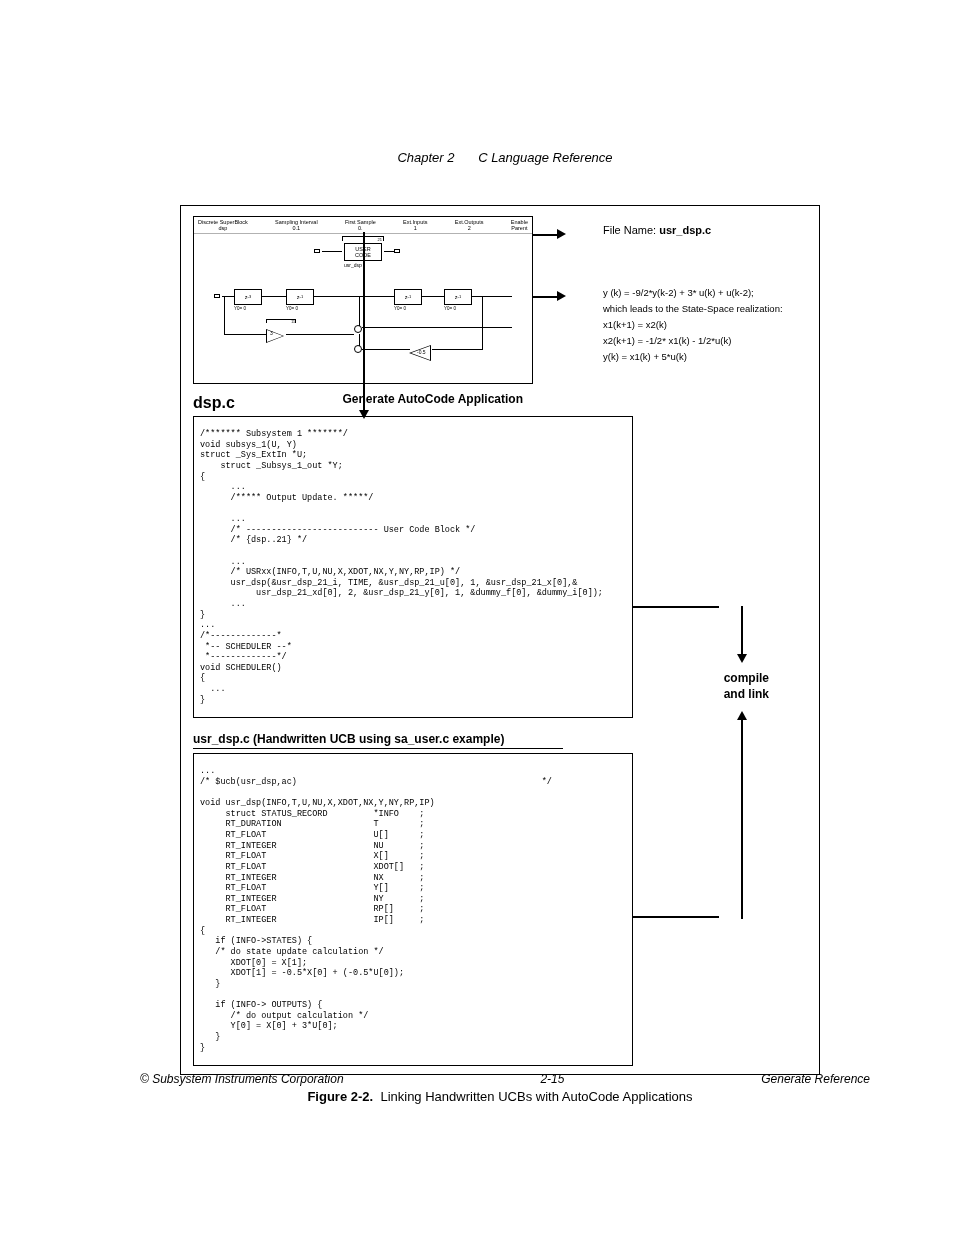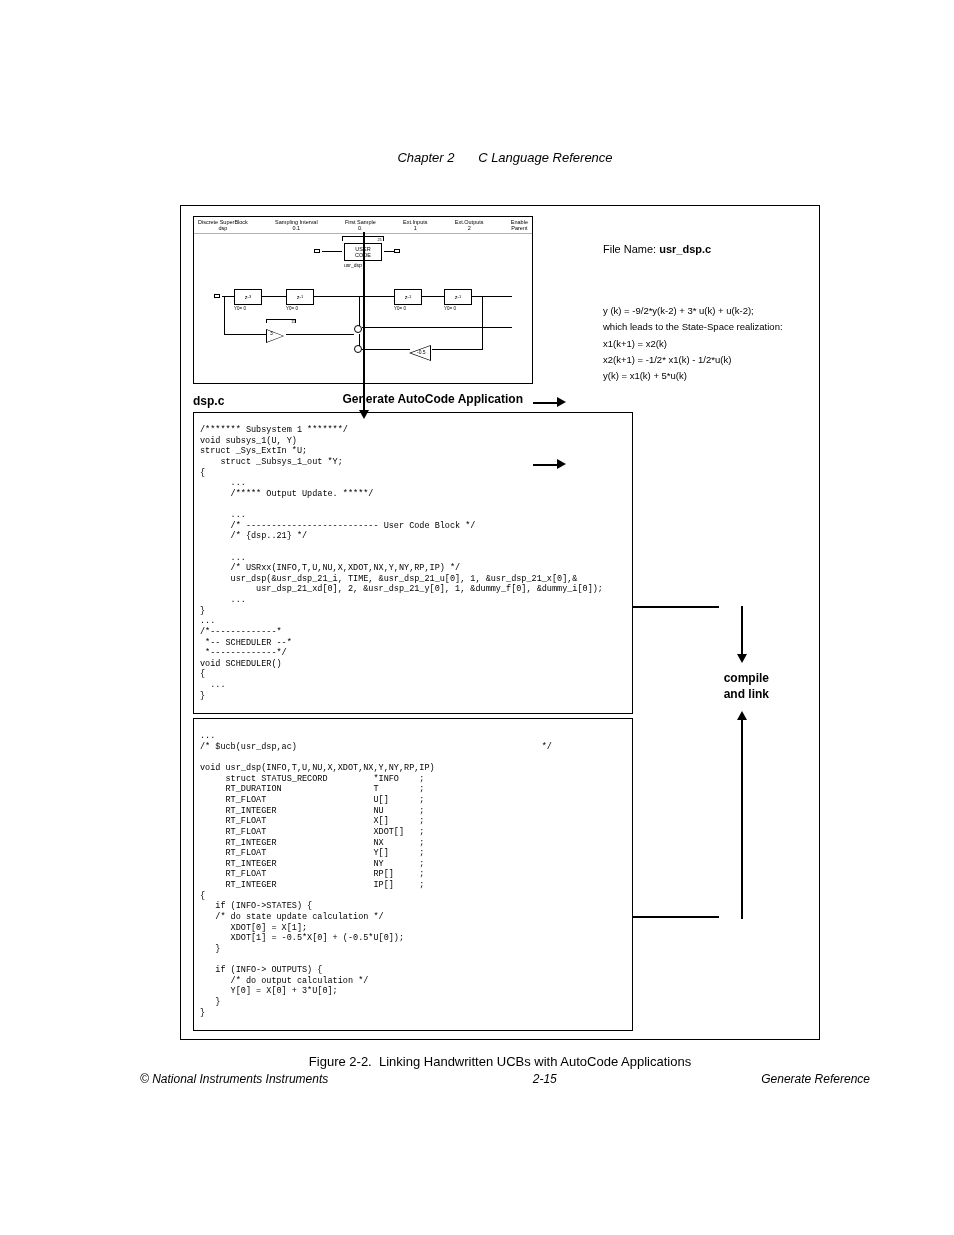--- a/index.html
+++ b/index.html
@@ -24,21 +24,21 @@
   margin-bottom: 40px;
 }
 .header span.chap { margin-right: 20px; }
 .figure-box {
   border: 1px solid #000;
   width: 640px;
   margin-left: 40px;
   padding: 10px 12px 8px 12px;
   position: relative;
 }
-.top-row { display: flex; align-items: flex-end; }
+.top-row { display: flex; align-items: flex-start; }
 .diagram-box {
   width: 340px;
   height: 168px;
   border: 1px solid #000;
   position: relative;
   font-size: 6px;
   flex-shrink: 0;
 }
 .diag-header {
   display: flex;
@@ -95,21 +95,21 @@
 }
 .file-name { font-size: 11px; margin-bottom: 45px; margin-top: 6px; }
 .eqns { font-size: 9.5px; line-height: 1.7; }
 .gen-label {
   font-weight: bold;
   font-size: 12px;
   text-align: center;
   margin: 8px 0 4px 0;
   position: relative;
 }
-.dspc-label { font-weight: bold; font-size: 12px; margin-top: -16px; }
+.dspc-label { font-weight: bold; font-size: 16px; margin-top: -16px; }
 .code-box {
   border: 1px solid #000;
   font-family: "Courier New", monospace;
   font-size: 8.5px;
   white-space: pre;
   padding: 12px 6px;
   margin-top: 4px;
   line-height: 1.25;
   width: 440px;
 }
@@ -149,21 +149,21 @@
   border-bottom: 5px solid transparent;
   border-left: 9px solid #000;
 }
 .caption {
   text-align: center;
   font-size: 13px;
   margin-top: 14px;
   margin-left: 40px;
   width: 640px;
 }
-.caption b { font-weight: normal; }
+.caption b { font-weight: bold; }
 .footer {
   position: absolute;
   left: 140px;
   top: 1072px;
   width: 730px;
   display: flex;
   justify-content: space-between;
   font-style: italic;
   font-size: 12px;
 }
@@ -315,20 +315,21 @@
       <span>compile</span><br><span>and link</span>
     </div>
     <div style="position:absolute;right:78px;top:505px;">
       <div class="arrow-up" style="position:absolute;left:-4px;top:0;"></div>
       <div class="line" style="position:absolute;left:0;top:8px;width:1.5px;height:200px;"></div>
     </div>
 
     <div class="line" style="position:absolute;left:452px;top:400px;width:86px;height:1.5px;"></div>
     <div class="line" style="position:absolute;left:452px;top:710px;width:86px;height:1.5px;"></div>
 
+    <div class="usr-label">usr_dsp.c  (Handwritten UCB using sa_user.c example)</div>
     <div class="code-box wide">...
 /* $ucb(usr_dsp,ac)                                                */
 
 void usr_dsp(INFO,T,U,NU,X,XDOT,NX,Y,NY,RP,IP)
      struct STATUS_RECORD         *INFO    ;
      RT_DURATION                  T        ;
      RT_FLOAT                     U[]      ;
      RT_INTEGER                   NU       ;
      RT_FLOAT                     X[]      ;
      RT_FLOAT                     XDOT[]   ;
@@ -351,16 +352,16 @@
 }</div>
 
   </div>
 
   <div class="caption">
     <b>Figure 2-2.</b>&nbsp;&nbsp;<span>Linking Handwritten UCBs with AutoCode Applications</span>
   </div>
 </div>
 
 <div class="footer">
-  <span>© National Instruments Instruments</span>
+  <span>© Subsystem Instruments Corporation</span>
   <span>2-15</span>
   <span>Generate Reference</span>
 </div>
 
 </body></html>

